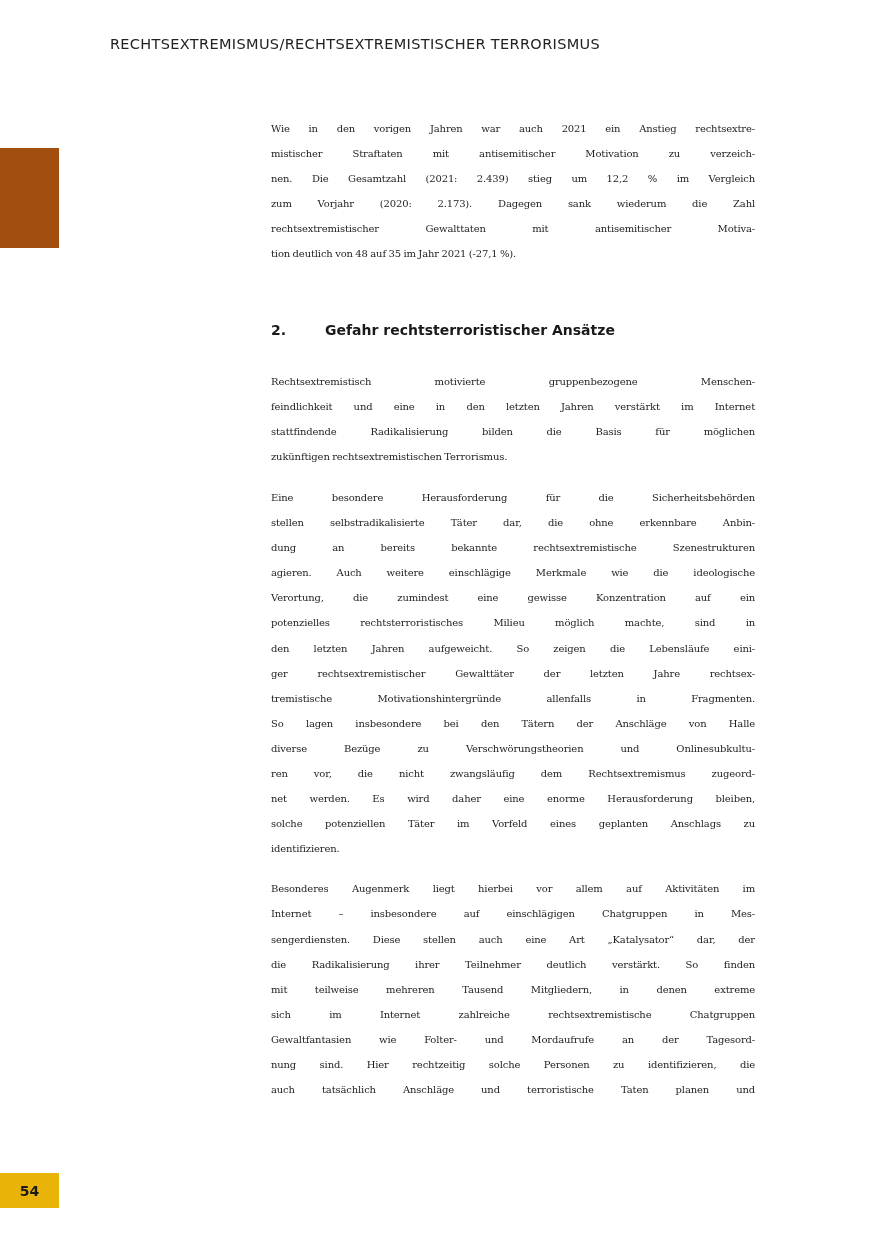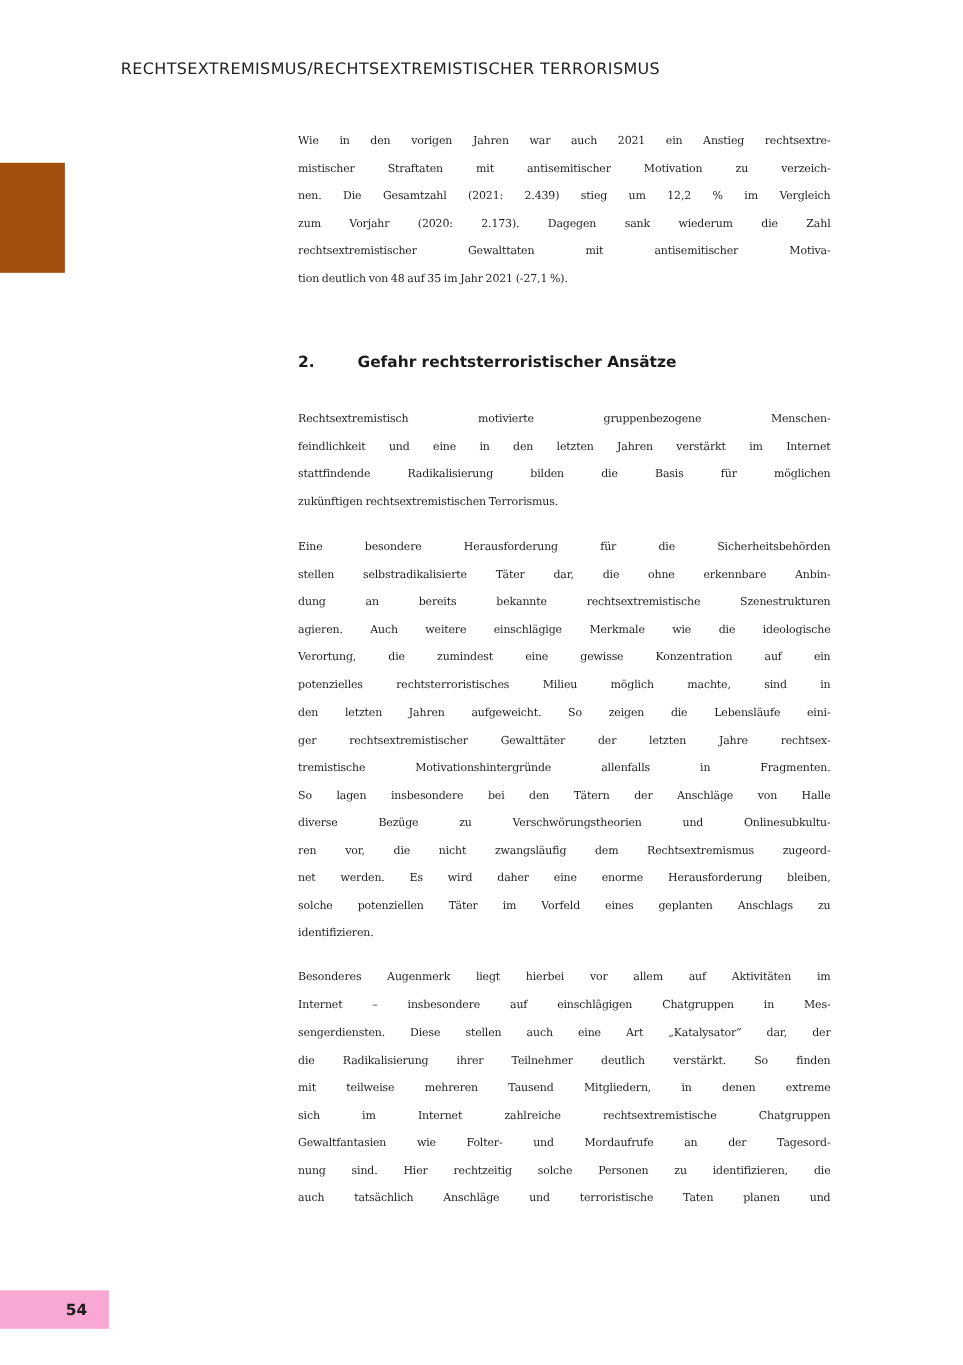--- a/index.html
+++ b/index.html
@@ -12,21 +12,21 @@
       height: 1241px;
       position: relative;
       overflow: hidden;
       font-family: "DejaVu Serif", "Liberation Serif", serif;
       color: #1e1e1e;
     }
     .running-header {
       position: absolute;
       left: 0;
       width: 710px;
-      top: 55px;
+      top: 36px;
       text-align: center;
       font-family: "DejaVu Sans", "Liberation Sans", sans-serif;
       font-size: 14.5px;
       letter-spacing: 0.35px;
       color: #222222;
     }
     .chapter-tab {
       position: absolute;
       left: 0;
       top: 148px;
@@ -83,21 +83,21 @@
       width: 54px;
     }
   </style>
 </head>
 <body style="color: rgb(30, 30, 30);">
 
 <div class="running-header">RECHTSEXTREMISMUS/RECHTSEXTREMISTISCHER TERRORISMUS</div>
 
 <div class="chapter-tab" style="background: rgb(161, 78, 15);"></div>
 
-<div class="page-number-box" style="background: #f9a8d4; padding-left: 40px;">54</div>
+<div class="page-number-box" style="background: #eab308;">54</div>
 
 <div class="content">
 
   <p class="para" id="intro" style="margin-top:0;">
       <span class="line">Wie in den vorigen Jahren war auch 2021 ein Anstieg rechtsextre-</span>
       <span class="line">mistischer Straftaten mit antisemitischer Motivation zu verzeich-</span>
       <span class="line">nen. Die Gesamtzahl (2021: 2.439) stieg um 12,2 % im Vergleich</span>
       <span class="line">zum Vorjahr (2020: 2.173). Dagegen sank wiederum die Zahl</span>
       <span class="line">rechtsextremistischer Gewalttaten mit antisemitischer Motiva-</span>
       <span class="line last">tion deutlich von 48 auf 35 im Jahr 2021 (-27,1 %).</span>

